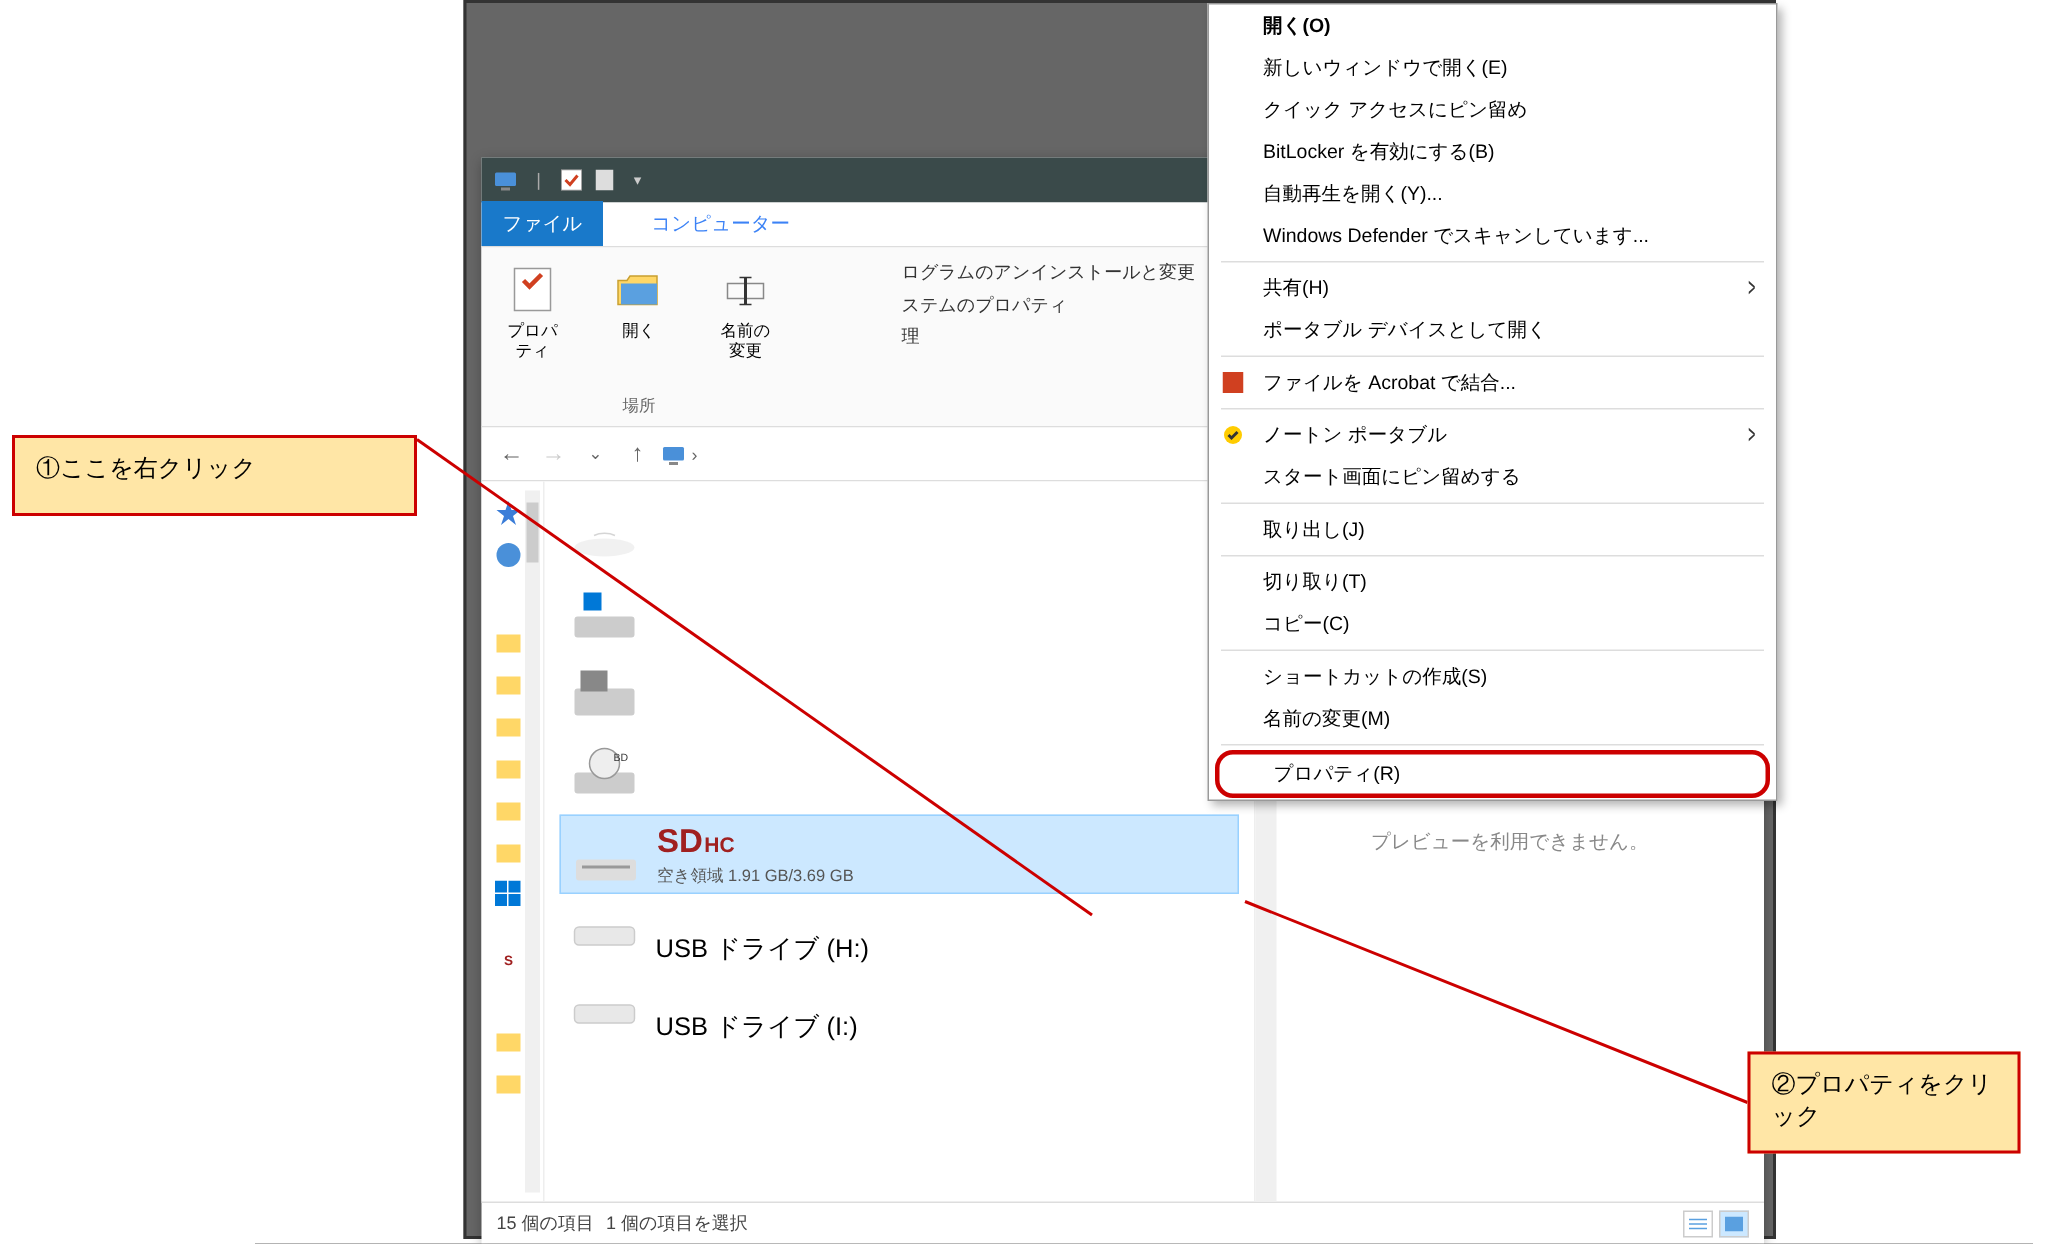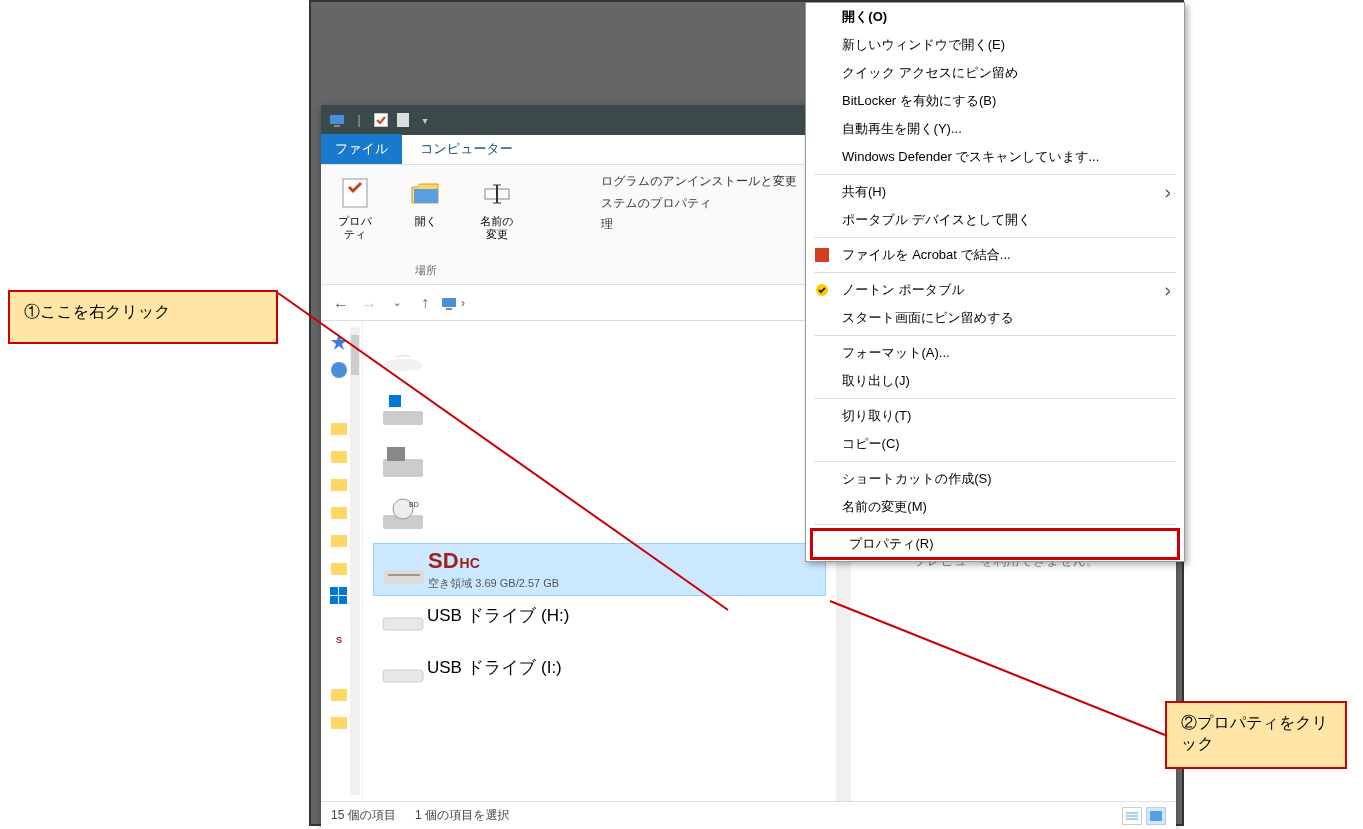--- a/index.html
+++ b/index.html
@@ -15,21 +15,21 @@
 .window { position: absolute; left: 10px; top: 103px; width: 855px; background: #fff; box-shadow: 0 2px 8px rgba(0,0,0,0.3); }
 
 .titlebar { height: 30px; background: #3a4a4a; display: flex; align-items: center; color: #fff; }
 .titlebar-icons { display: flex; align-items: center; padding: 0 8px; gap: 6px; }
 .title-icon { width: 16px; height: 16px; display: inline-flex; align-items: center; justify-content: center; }
 .win-controls { margin-left: auto; display: flex; }
 .win-btn { width: 45px; height: 30px; display: flex; align-items: center; justify-content: center; color: #fff; font-size: 14px; }
 
 .ribbon-tabs { height: 30px; background: #fff; display: flex; align-items: flex-end; border-bottom: 1px solid #ddd; }
 .tab-file { background: #1979ca; color: #fff; padding: 6px 14px; font-size: 13px; }
-.tab-item { padding: 6px 18px; font-size: 13px; color: #0c4a6e; text-align: center; }
+.tab-item { padding: 6px 32px; font-size: 13px; color: #3b82f6; text-align: center; }
 .tab-right { margin-left: auto; display: flex; align-items: center; padding-right: 8px; gap: 8px; }
 .caret-up { color: #888; font-size: 11px; }
 .help-icon { width: 16px; height: 16px; border-radius: 50%; background: #0078d7; color: #fff; display: inline-flex; align-items: center; justify-content: center; font-size: 11px; font-weight: bold; }
 
 .ribbon-body { height: 120px; background: #fafafa; display: flex; border-bottom: 1px solid #ddd; }
 .ribbon-group { padding: 6px 10px; display: flex; flex-direction: column; }
 .ribbon-row { display: flex; gap: 23px; }
 .ribbon-btn { display: flex; flex-direction: column; align-items: center; padding: 4px; width: 48px; }
 .ribbon-icon { width: 36px; height: 36px; display: flex; align-items: center; justify-content: center; margin-bottom: 4px; }
 .ribbon-label { font-size: 11px; text-align: center; line-height: 1.2; }
@@ -45,42 +45,42 @@
 .search-box .mag { margin-left: auto; color: #666; }
 
 .content-area { display: flex; height: 480px; background: #fff; }
 .folder-tree { width: 42px; border-right: 1px solid #eee; display: flex; flex-direction: column; align-items: flex-end; padding: 6px 2px; overflow: hidden; }
 .tree-scroll { width: 10px; height: 100%; background: #f0f0f0; position: relative; }
 .tree-thumb { width: 8px; height: 40px; background: #ccc; position: absolute; top: 8px; left: 1px; }
 .tree-items { display: flex; flex-direction: column; gap: 10px; padding: 6px 2px; align-items: center; }
 .tree-ico { width: 18px; height: 18px; }
 
 .drive-list { flex: 1; padding: 0 10px; overflow: hidden; position: relative; }
-.drive-item { display: flex; align-items: flex-start; padding: 4px 6px; margin: 4px 0; }
+.drive-item { display: flex; align-items: flex-end; gap: 10px; padding: 4px 6px; margin: 4px 0; }
 .drive-item.selected { background: #cce8ff; border: 1px solid #99d1ff; }
 .drive-icon { width: 48px; height: 40px; display: flex; align-items: center; justify-content: center; }
 .drive-info { display: flex; flex-direction: column; }
 .drive-name { font-size: 17px; }
 .drive-sub { font-size: 11px; color: #555; margin-top: 2px; }
 
 .preview-pane { width: 340px; border-left: 1px solid #eee; display: flex; align-items: center; justify-content: center; position: relative; }
 .preview-text { color: #888; font-size: 13px; }
 .preview-scroll { position: absolute; left: 0; top: 0; width: 14px; height: 100%; background: #f0f0f0; }
 .preview-thumb { width: 12px; height: 180px; background: #ccc; margin: 2px auto; }
 
-.status-bar { height: 28px; border-top: 1px solid #ddd; display: flex; align-items: center; padding: 0 10px; font-size: 12px; color: #444; gap: 19px; }
+.status-bar { height: 28px; border-top: 1px solid #ddd; display: flex; align-items: center; padding: 0 10px; font-size: 12px; color: #444; gap: 8px; }
 .status-right { margin-left: auto; display: flex; gap: 4px; }
 .view-btn { width: 20px; height: 18px; border: 1px solid #ccc; display: flex; align-items: center; justify-content: center; }
 
 .context-menu { position: absolute; left: 494px; top: 0px; width: 380px; background: #fff; border: 1px solid #999; box-shadow: 3px 3px 6px rgba(0,0,0,0.3); z-index: 500; }
 .menu-item { padding: 5px 12px 5px 36px; font-size: 13px; position: relative; display: flex; align-items: center; }
 .menu-item.with-arrow::after { content: ">"; position: absolute; right: 12px; font-family: monospace; color: #333; transform: scaleX(0.6) scaleY(1.4);}
 .menu-sep { height: 1px; background: #ddd; margin: 3px 8px; }
 .menu-icon { position: absolute; left: 8px; width: 16px; height: 16px; display: inline-flex; align-items: center; justify-content: center; }
-.menu-highlight { border: 3px solid #cc0000; border-radius: 0; padding: 4px 12px 4px 36px; margin: 1px 4px; }
+.menu-highlight { border: 3px solid #cc0000; border-radius: 12px; padding: 4px 12px 4px 36px; margin: 1px 4px; }
 </style>
 </head>
 <body>
 
 <div class="annotation anno1">①ここを右クリック</div>
 <div class="annotation anno2">②プロパティをクリック</div>
 
 <svg class="overlay" width="1363" height="829">
   <line x1="278" y1="293" x2="728" y2="610" stroke="#cc0000" stroke-width="2"></line>
   <line x1="830" y1="601" x2="1165" y2="735" stroke="#cc0000" stroke-width="2"></line>
@@ -297,21 +297,21 @@
                 <rect x="2" y="20" width="40" height="14" fill="#ddd" rx="2"></rect>
                 <rect x="6" y="24" width="32" height="2" fill="#999"></rect>
               </svg>
           </div>
           <div class="drive-info">
             <div style="display:flex;align-items:baseline;gap:1px">
               <span style="font-size:22px;color:#a02020;font-weight:bold;font-family:Arial">SD</span>
               <span style="font-size:14px;color:#a02020;font-weight:bold;font-family:Arial">HC</span>
               <span style="font-size:13px;color:#333;margin-left:6px">　</span>
             </div>
-            <div class="drive-sub">空き領域 3.69 GB/2.57 GB</div>
+            <div class="drive-sub">空き領域 1.91 GB/3.69 GB</div>
           </div>
         </div>
         <div class="drive-item">
           <div class="drive-icon">
               <svg width="44" height="20">
                 <rect x="2" y="4" width="40" height="12" fill="#e8e8e8" rx="3" stroke="#ccc"></rect>
               </svg>
             </div>
           <div class="drive-info">
               <div class="drive-name">USB ドライブ (H:)</div>
@@ -381,21 +381,20 @@
         <span class="menu-icon">
           <svg width="14" height="14">
             <circle cx="7" cy="7" r="6" fill="#ffcc00"></circle>
             <path d="M4 7 L6 9 L10 5" stroke="#333" fill="none" stroke-width="2"></path>
           </svg>
         </span>
         <span>ノートン ポータブル</span>
       </div>
     <div class="menu-item">スタート画面にピン留めする</div>
     <div class="menu-sep"></div>
-    <div class="menu-item">フォーマット(A)...</div>
     <div class="menu-item">取り出し(J)</div>
     <div class="menu-sep"></div>
     <div class="menu-item">切り取り(T)</div>
     <div class="menu-item">コピー(C)</div>
     <div class="menu-sep"></div>
     <div class="menu-item">ショートカットの作成(S)</div>
     <div class="menu-item">名前の変更(M)</div>
     <div class="menu-sep"></div>
     <div class="menu-item menu-highlight">プロパティ(R)</div>
   </div>

